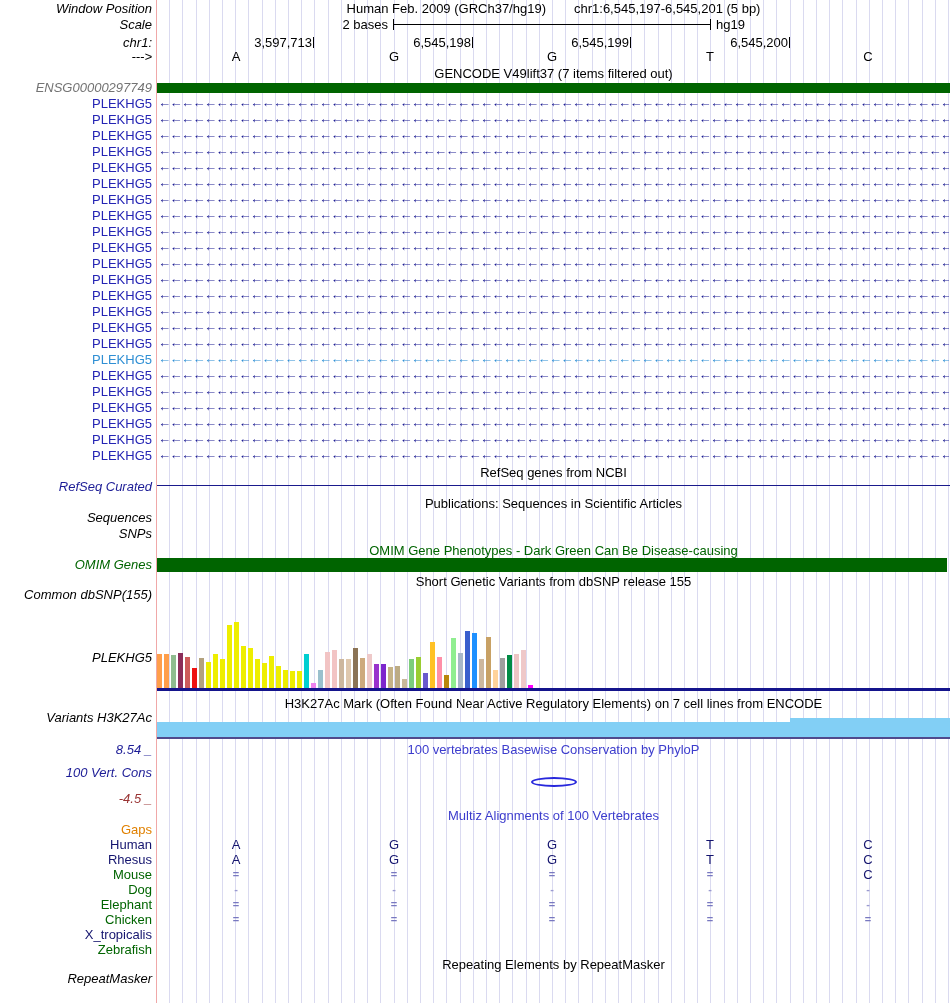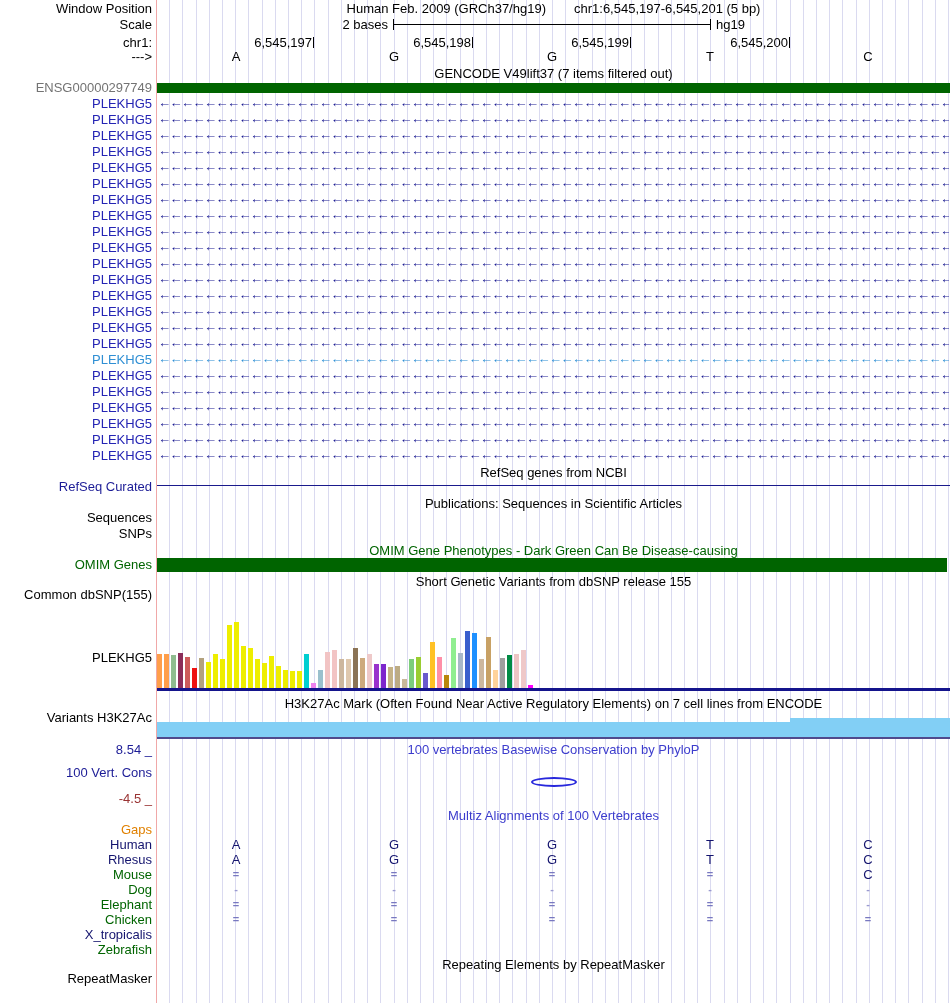--- a/index.html
+++ b/index.html
@@ -1,21 +1,21 @@
 <!DOCTYPE html>
 <html><head>
 <meta charset="utf-8">
 <style>
   html,body{margin:0;padding:0;background:#fff;}
   #stage{position:relative;width:950px;height:1003px;background:#fff;overflow:hidden;
          font-family:"Liberation Sans","DejaVu Sans",sans-serif;font-size:13px;color:#000;}
   .grid{position:absolute;left:157px;top:0;width:793px;height:100%;
         background:repeating-linear-gradient(90deg,transparent 0,transparent 12.2px,#dadaf0 12.2px,#dadaf0 13.2px);}
   .redline{position:absolute;left:156px;top:0;width:1px;height:100%;background:#f0a8a8;}
-  .lbl{position:absolute;right:798px;white-space:nowrap;height:13px;line-height:13px;text-align:right;}
+  .lbl{position:absolute;right:798px;white-space:nowrap;height:13px;line-height:13px;text-align:right;font-style:italic;}
   .ttl{position:absolute;left:157px;width:793px;text-align:center;white-space:nowrap;height:13px;line-height:13px;}
   .c-green{color:#737373}.c-navy{color:#1c1c96}.c-dgreen{color:#006400}.c-maroon{color:#993333}.c-blue{color:#3c3ccd}
   .hbar{position:absolute;}
   .hdr-title{display:flex;justify-content:center;gap:28px;}
   .scalebar{position:absolute;left:393px;top:19px;width:316px;height:11px;
             border-left:1px solid #000;border-right:1px solid #000;}
   .scalebar::after{content:"";position:absolute;left:0;right:0;top:5px;height:1px;background:#000;}
   .coord{position:absolute;top:36px;height:13px;line-height:13px;display:flex;align-items:center;white-space:nowrap;}
   .vtick{display:inline-block;width:1px;height:11px;background:#000;margin-left:1px;}
   .base-letter{position:absolute;transform:translateX(-50%);height:13px;line-height:13px;}
@@ -47,21 +47,21 @@
   </div>
 
   <div class="lbl" style="top:18px">Scale</div>
   <div style="position:absolute;right:562px;top:18px;height:13px;line-height:13px">2 bases</div>
   <div class="scalebar"></div>
   <div style="position:absolute;left:716px;top:18px;height:13px;line-height:13px">hg19</div>
 
   <div class="lbl" style="top:36px">chr1:</div>
   <div id="coords">
       <div class="coord" style="left: 220px; width: 94px; justify-content: flex-end;">
-        <span>6,545,197</span>
+        <span>3,597,713</span>
         <span class="vtick"></span>
       </div>
       <div class="coord" style="left: 379px; width: 94px; justify-content: flex-end;">
         <span>6,545,198</span>
         <span class="vtick"></span>
       </div>
       <div class="coord" style="left: 537px; width: 94px; justify-content: flex-end;">
         <span>6,545,199</span>
         <span class="vtick"></span>
       </div>

